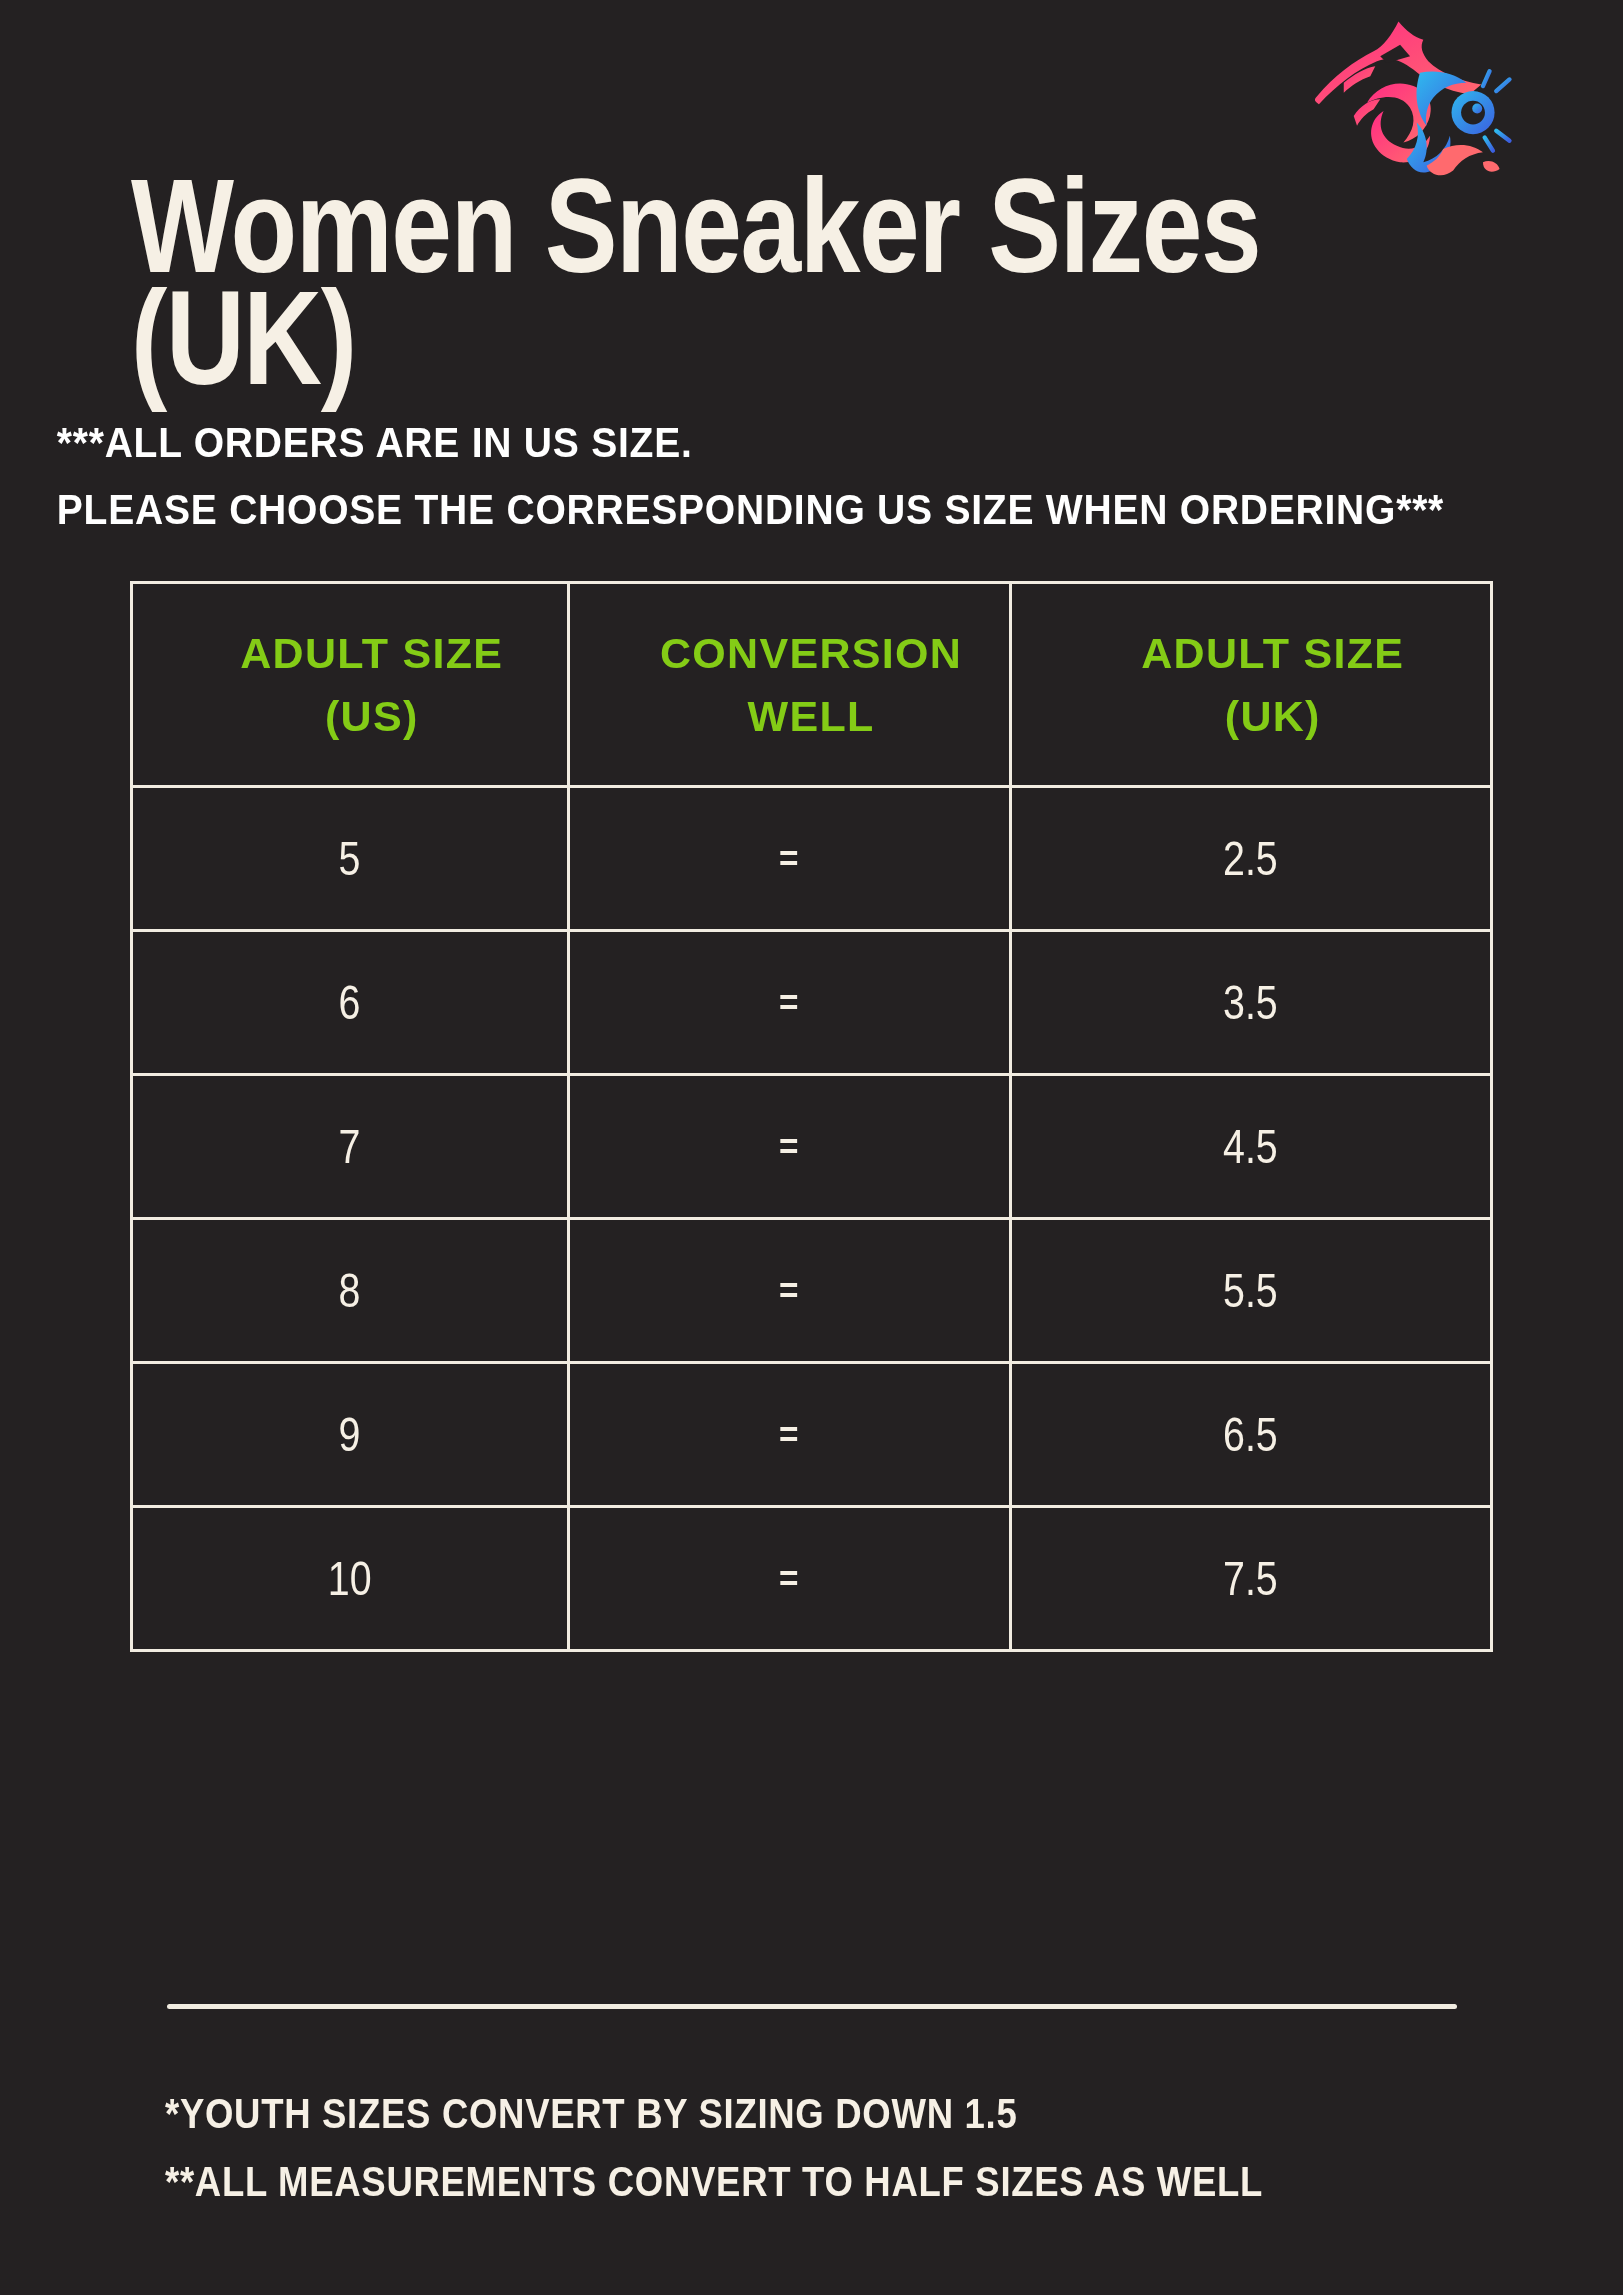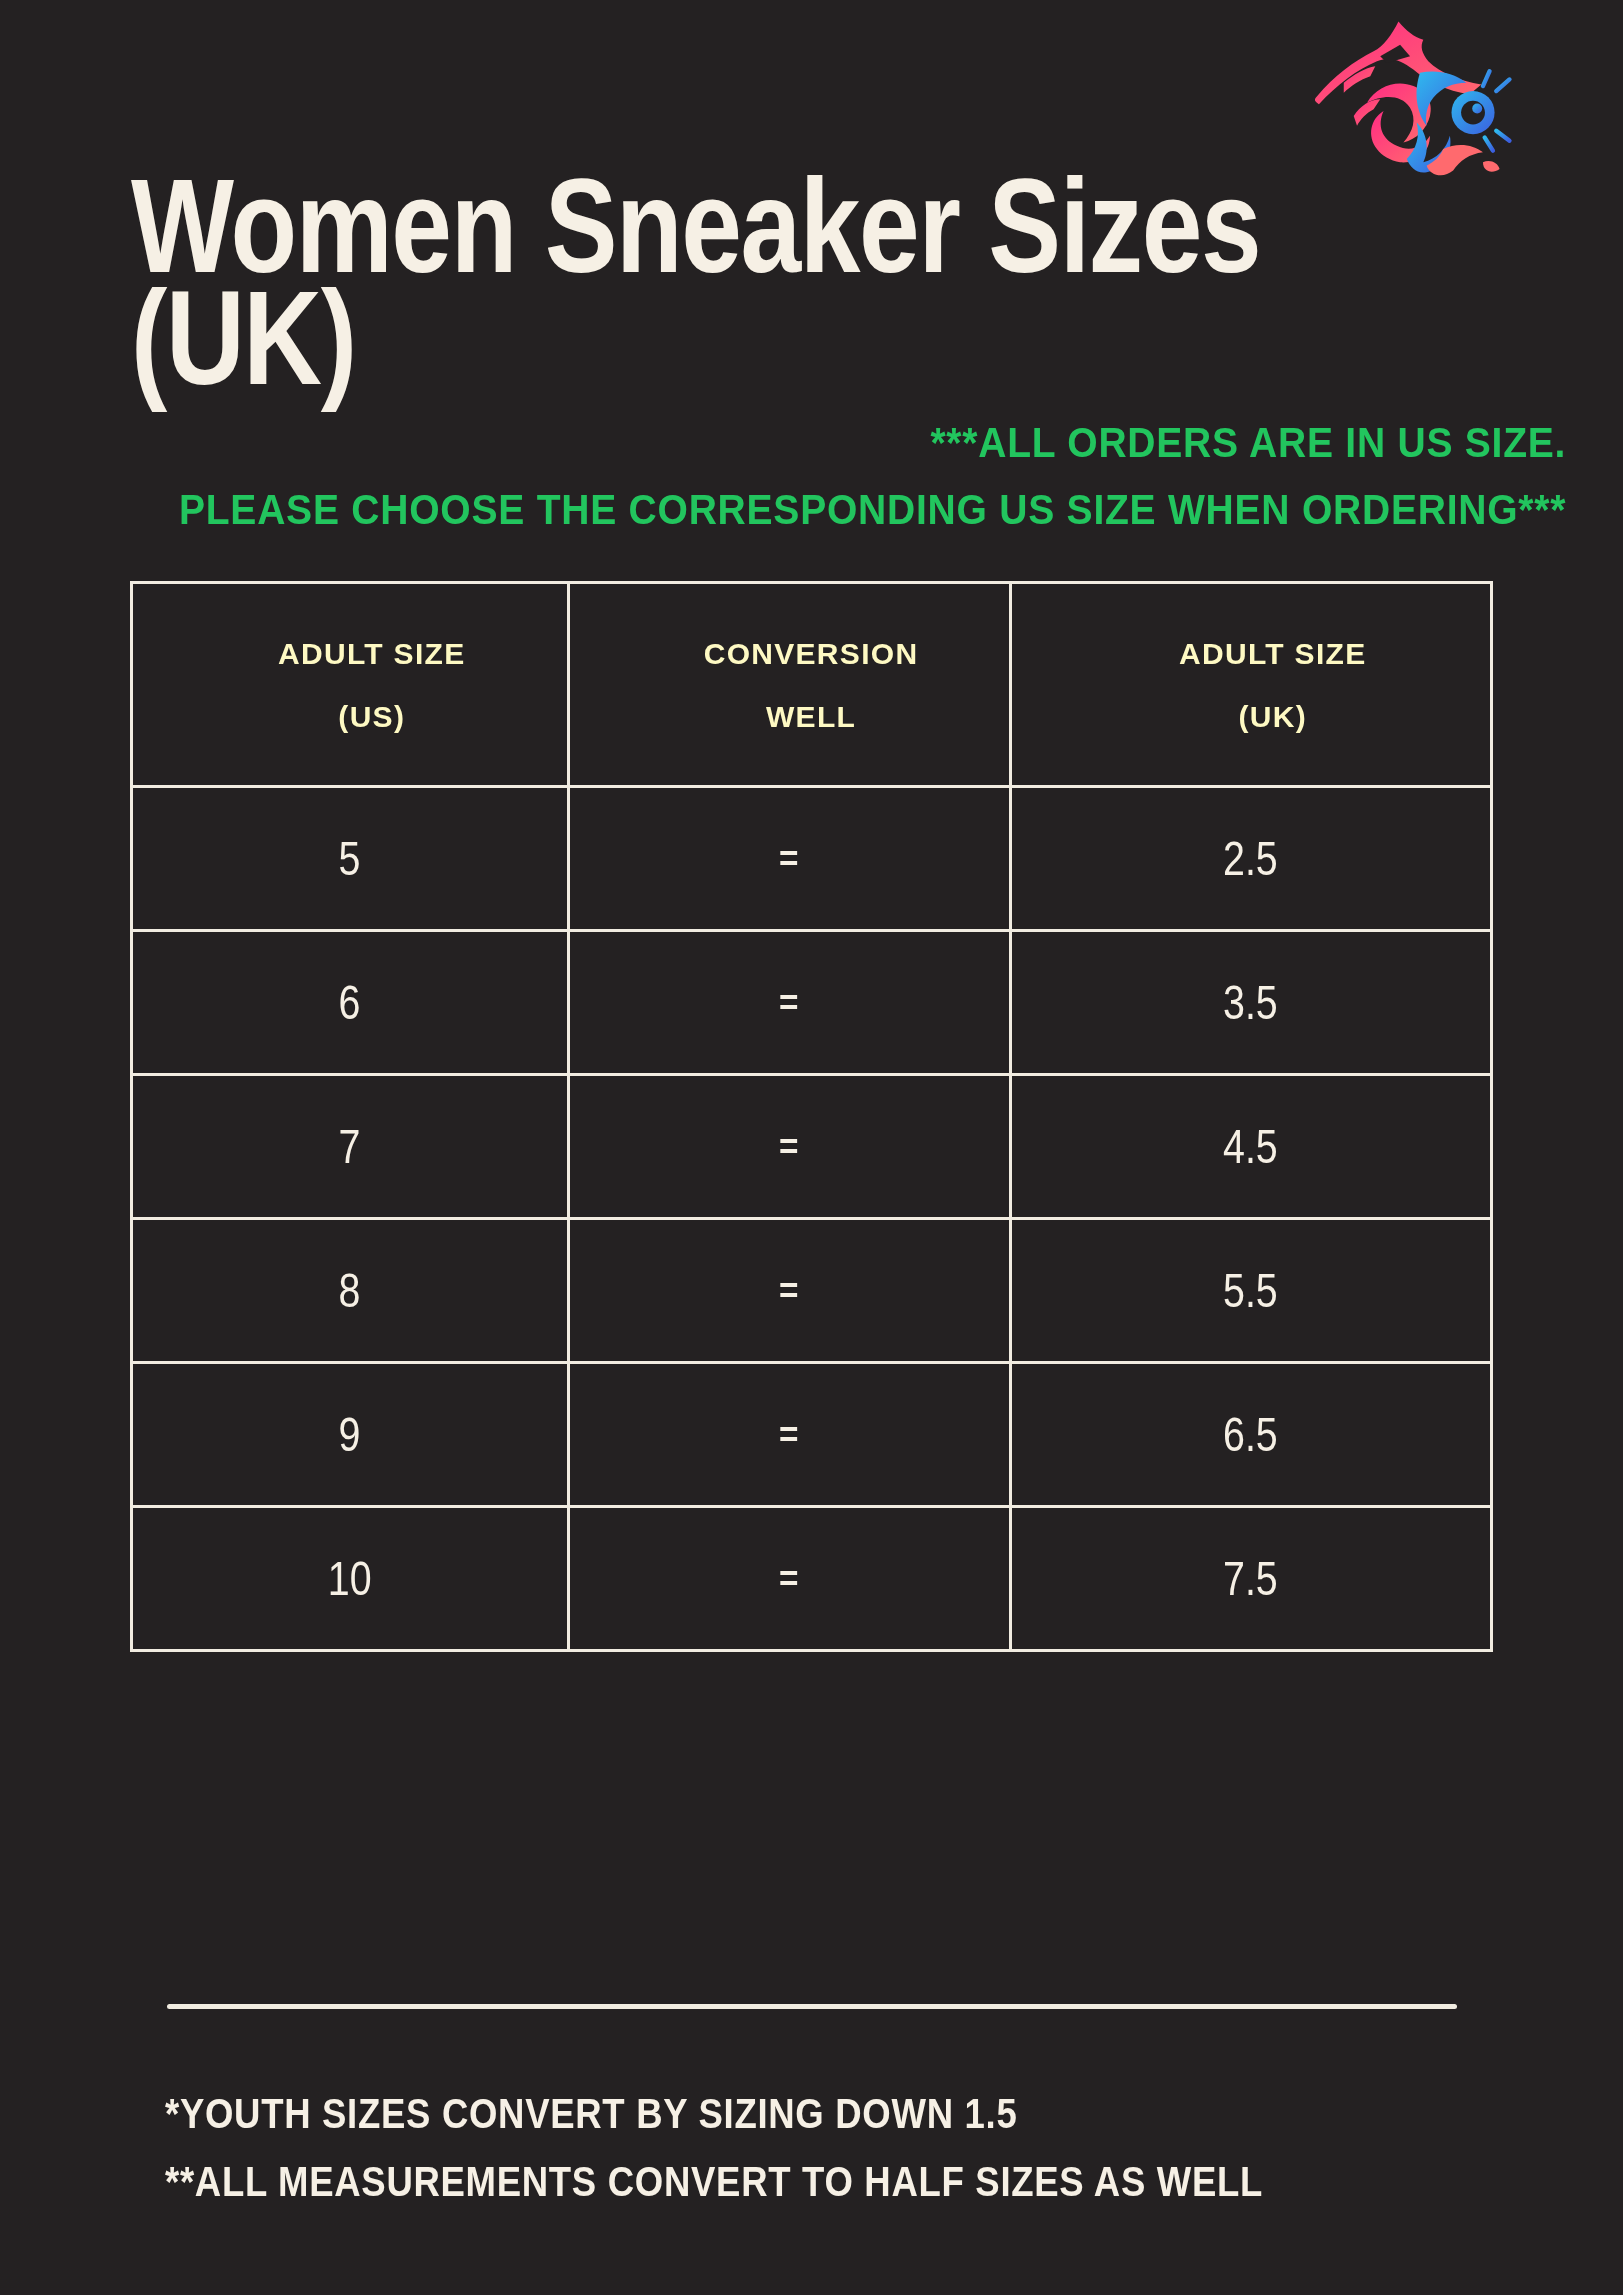--- a/index.html
+++ b/index.html
@@ -21,41 +21,41 @@
   .title {
     position: absolute; left: 131px; top: 170px;
     font-size: 133px; font-weight: 700; line-height: 112px;
     letter-spacing: -1.7px; color: #F6F0E5;
   }
   .title .tline { display: block; transform: scaleX(0.82); transform-origin: left center; white-space: nowrap; }
 
   
   .notice {
     position: absolute; left: 0; right: 0; top: 409px;
-    text-align: right; font-weight: 700;
+    text-align: left; font-weight: 700;
     font-size: 42px; line-height: 67px; letter-spacing: 0.8px;
-    color: #22c55e; white-space: nowrap;
+    color: #ffffff; white-space: nowrap;
   }
   .notice .nline { display: block; transform: scaleX(0.93); transform-origin: center; }
 
   
   .size-table-wrap { position: absolute; left: 130px; top: 581px; width: 1363px; }
   table.size-table {
     width: 100%; border-collapse: collapse; table-layout: fixed;
   }
   table.size-table th, table.size-table td {
     border: 3.3px solid #F1ECE1;
     text-align: center; vertical-align: middle;
     background: #242122;
   }
   table.size-table th { height: 204px; }
   table.size-table td { height: 144px; }
   .th-line {
-    display: block; font-weight: 700; font-size: 30px; line-height: 63px;
-    letter-spacing: 1.3px; color: #fef9c3; padding-left: 44px;
+    display: block; font-weight: 700; font-size: 43px; line-height: 63px;
+    letter-spacing: 1.3px; color: #84cc16; padding-left: 44px;
   }
   .cell-val {
     display: inline-block; font-size: 48px; font-weight: 400;
     transform: scaleX(0.82); transform-origin: center; color: #F6F0E5;
   }
   .cell-eq {
     display: inline-block; font-size: 37px; font-weight: 700;
     transform: scaleX(0.9); transform-origin: center; color: #F6F0E5;
   }
 

